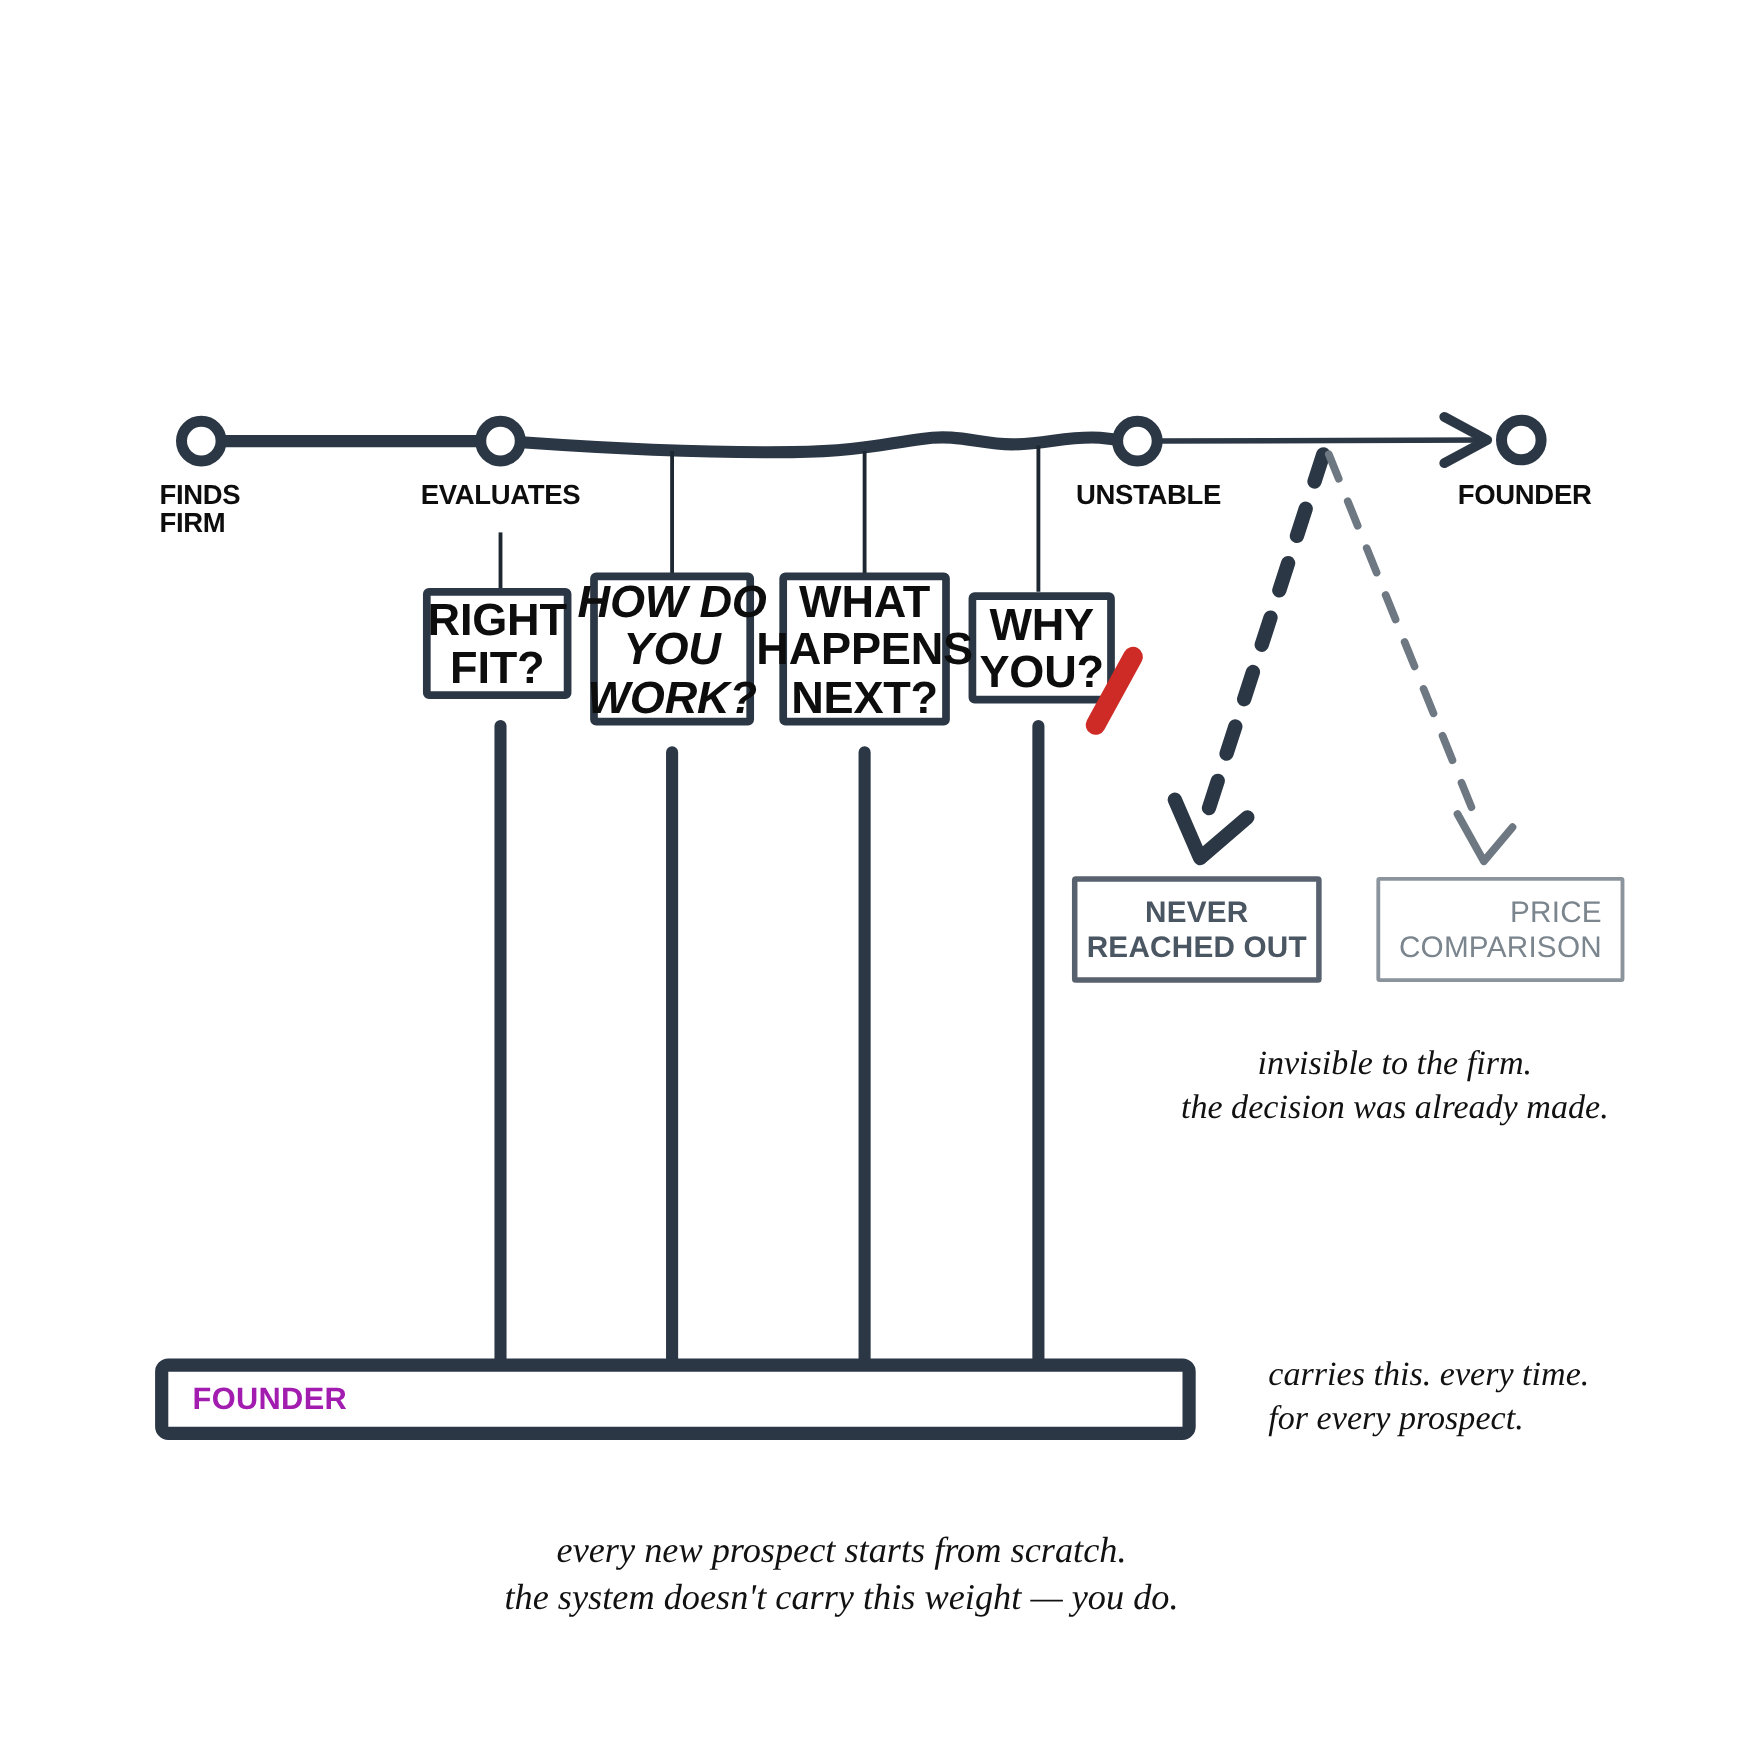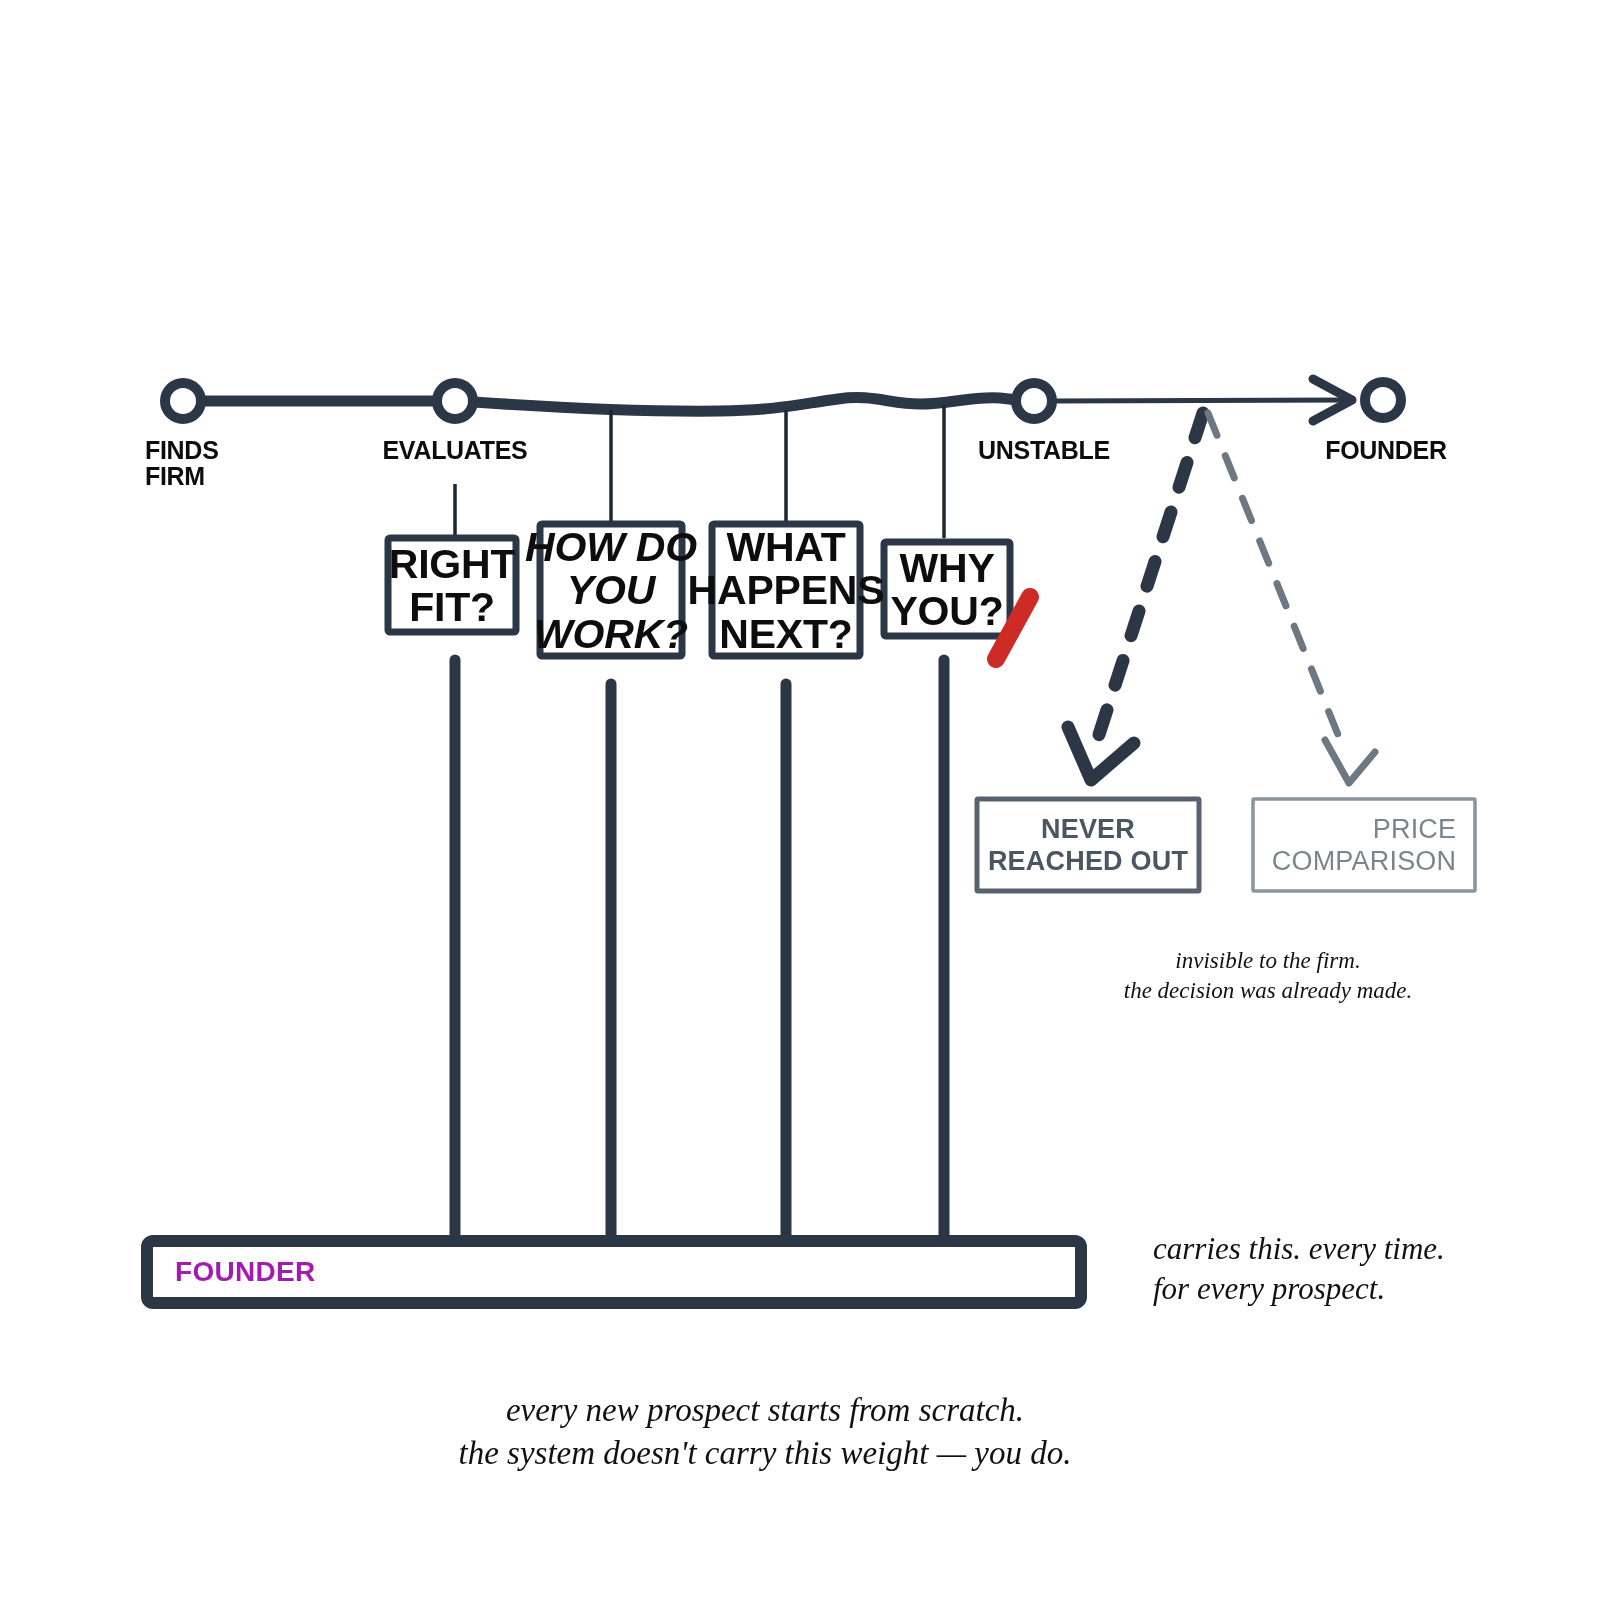--- a/index.html
+++ b/index.html
@@ -81,21 +81,21 @@
 
   .note {
     position: absolute;
     font-family: "Liberation Serif", serif;
     font-style: italic;
     color: #111111;
     line-height: 1.3;
     white-space: pre;
   }
   .note.c { transform: translateX(-50%); text-align: center; }
-  .note-invisible { font-size: 23px; }
+  .note-invisible { font-size: 31px; }
   .note-carries   { font-size: 31px; }
   .note-caption   { font-size: 33px; }
 </style>
 </head>
 <body>
 
 <div id="stage">
 
   <svg id="art" viewBox="0 0 1600 1600" xmlns="http://www.w3.org/2000/svg">
 

